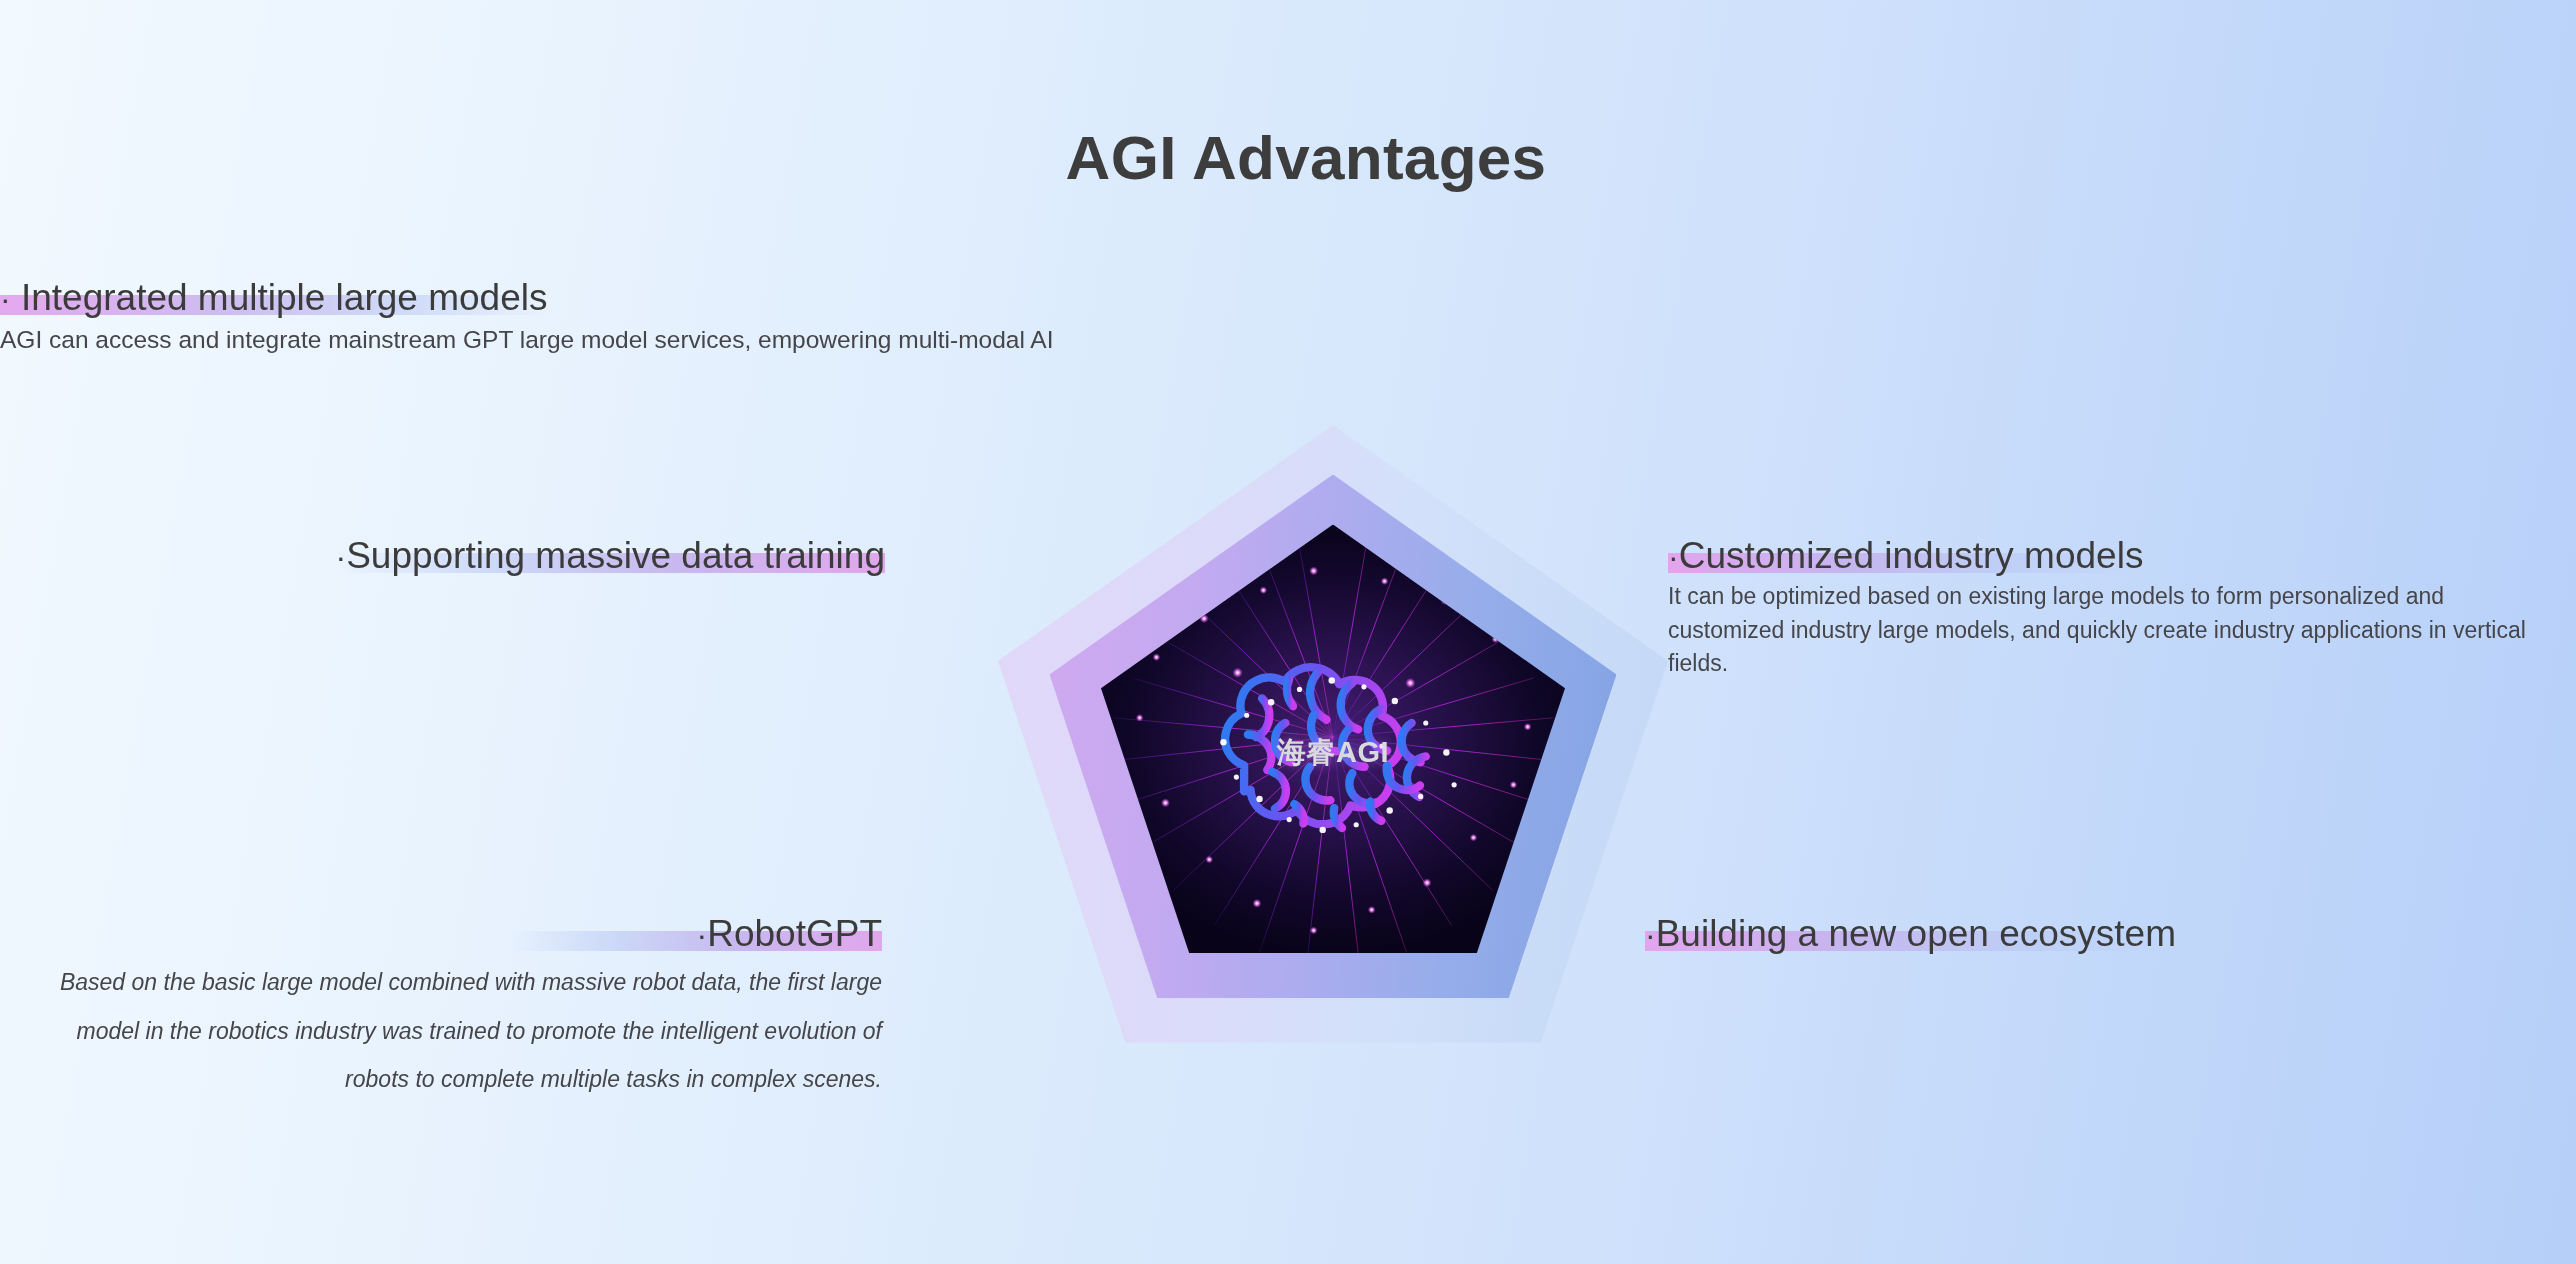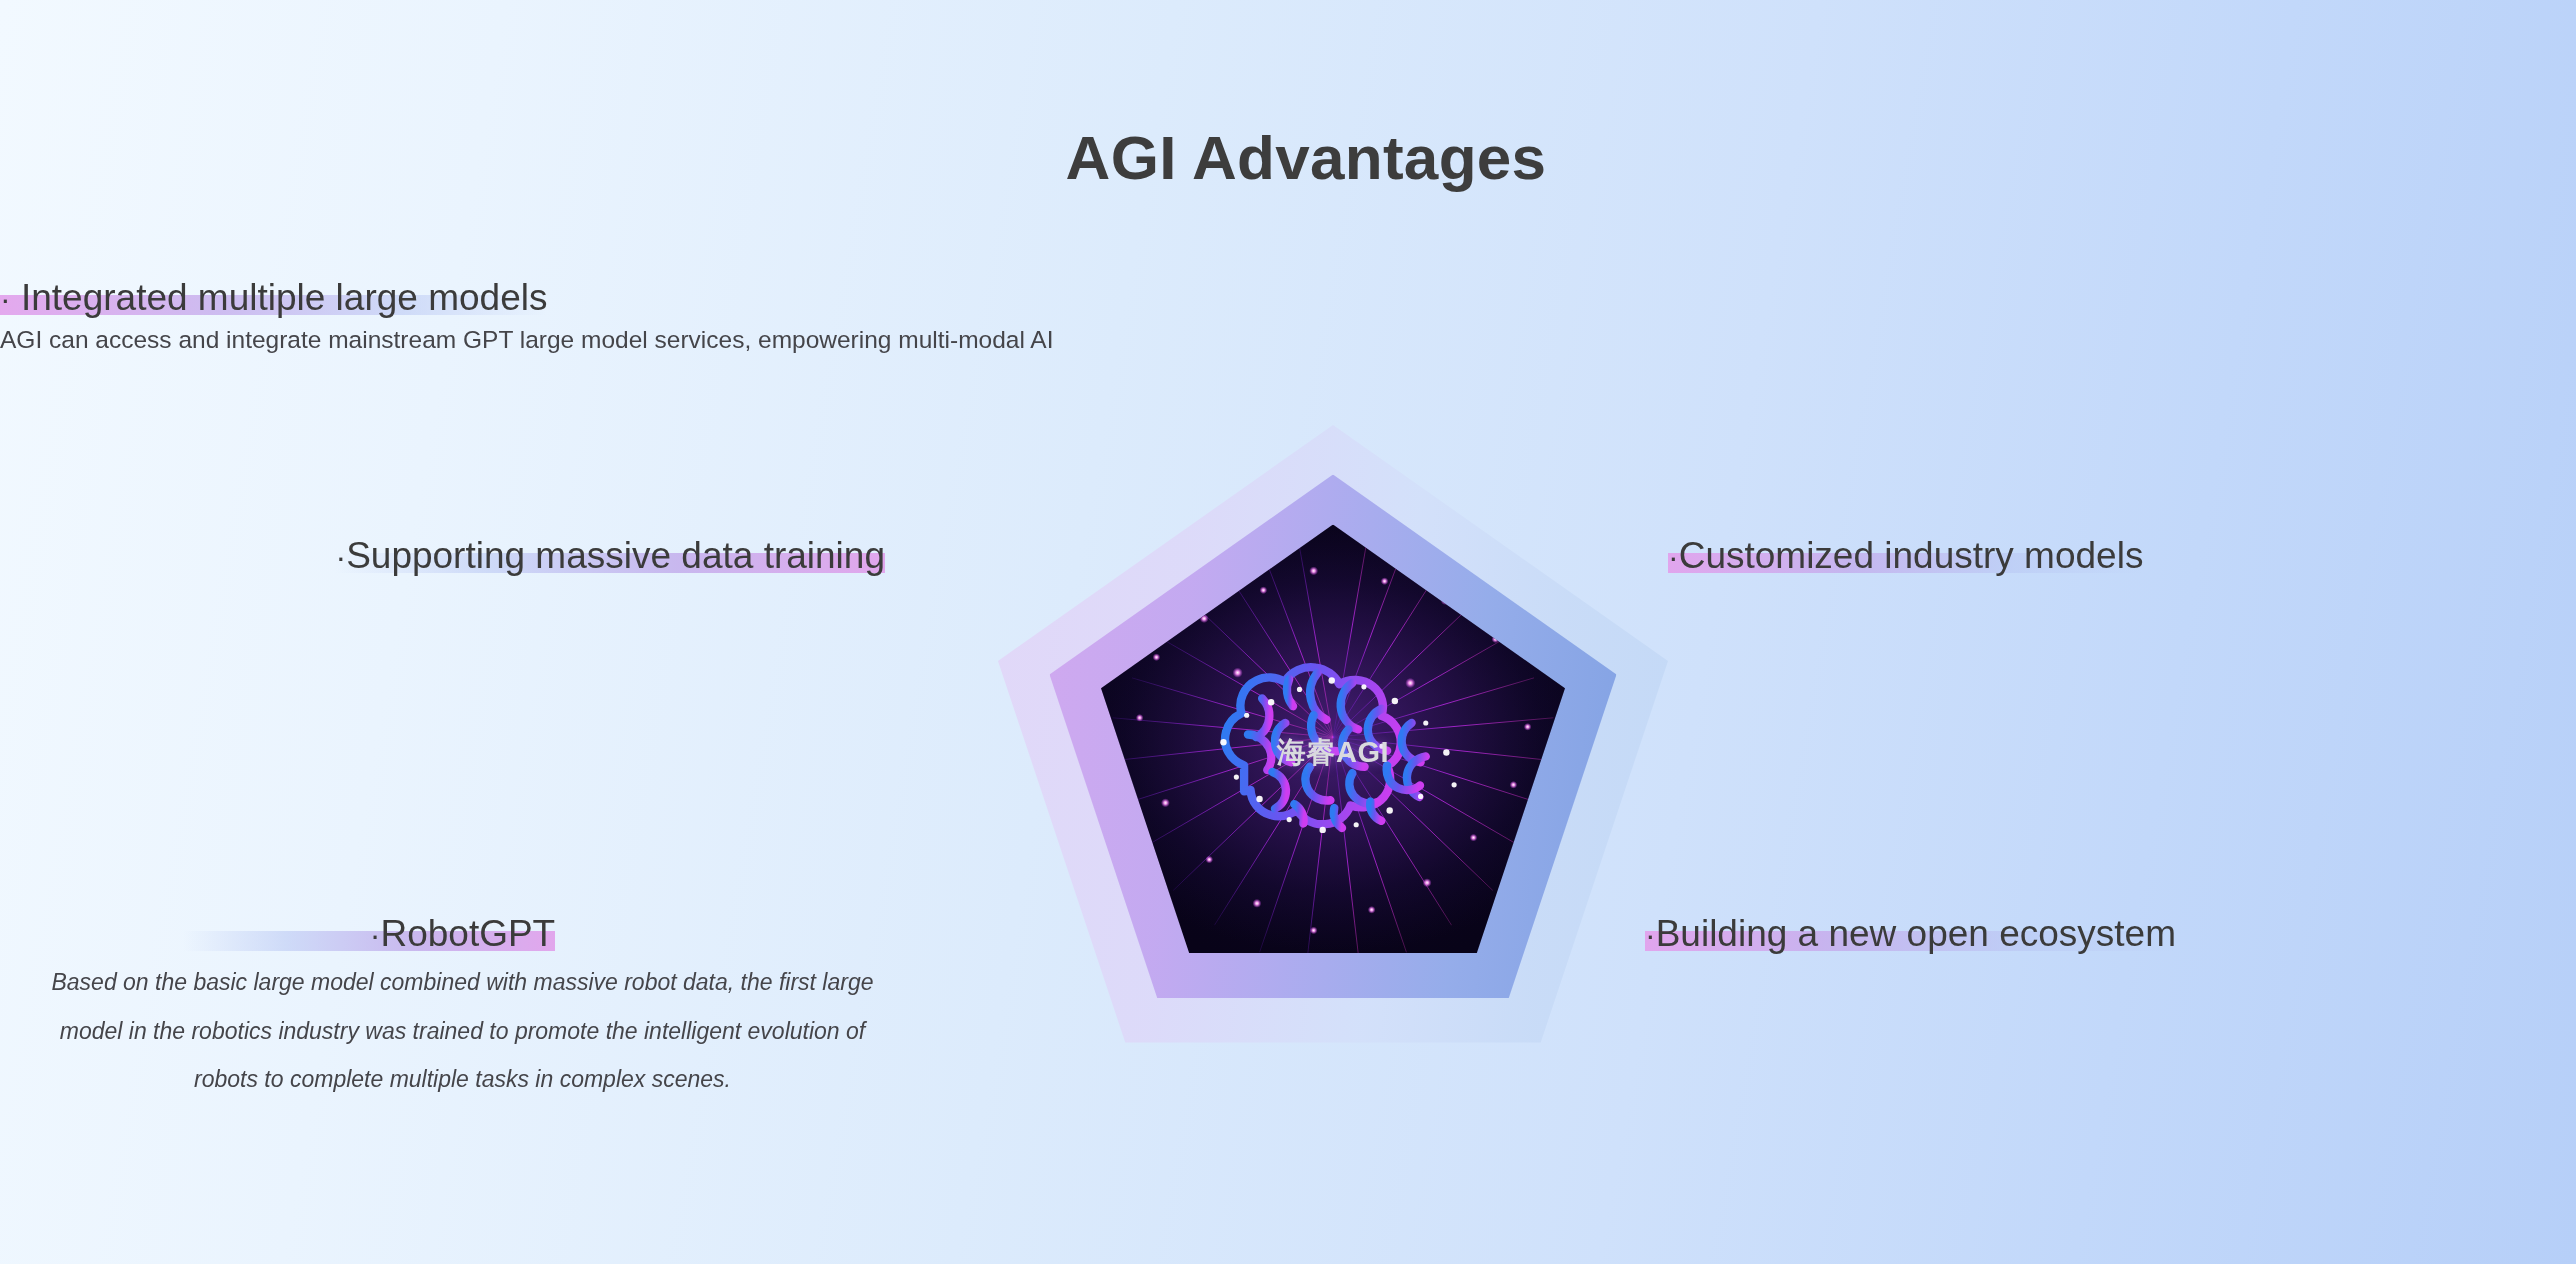--- a/index.html
+++ b/index.html
@@ -76,21 +76,21 @@
   
   .hl-l{background:linear-gradient(90deg,rgba(190,205,245,0) 0%,rgba(183,197,243,.55) 28%,rgba(193,170,235,.8) 62%,rgba(225,160,235,.92) 100%);}
   .hl-r{background:linear-gradient(90deg,rgba(226,160,236,.92) 0%,rgba(195,172,236,.8) 38%,rgba(184,198,243,.55) 72%,rgba(190,205,245,0) 100%);}
   .hl-c{background:linear-gradient(90deg,rgba(226,160,236,.9) 0%,rgba(196,172,236,.78) 40%,rgba(184,198,243,.55) 74%,rgba(190,205,245,0) 100%);}
 
   
   #b-top{left:0;right:0;top:277px;text-align:left;}
   #b-top .para{font-size:24.5px;}
 
   #b-left-1{left:28px;top:535px;width:857px;text-align:right;}
-  #b-left-2{left:34px;top:913px;width:857px;text-align:center;}
+  #b-left-2{left:25px;top:913px;width:857px;text-align:right;}
   #b-right-1{left:1668px;top:535px;width:863px;text-align:left;}
   #b-right-2{left:1645px;top:913px;width:889px;text-align:left;}
 
   .dot{font-size:32px;vertical-align:middle;}
 </style>
 </head>
 <body>
 
 <div class="stage">
 
@@ -256,20 +256,21 @@
       <span class="tx"><span class="dot">·</span><span>RobotGPT</span></span>
     </div>
     <div class="para loose">Based on the basic large model combined with massive robot data, the first large model in the robotics industry was trained to promote the intelligent evolution of robots to complete multiple tasks in complex scenes.</div>
   </div>
 
   <div class="block" id="b-right-1">
     <div class="hd">
       <span class="hl hl-r"></span>
       <span class="tx"><span class="dot">·</span><span>Customized industry models</span></span>
     </div>
+    <div class="para">It can be optimized based on existing large models to form personalized and customized industry large models, and quickly create industry applications in vertical fields.</div>
   </div>
 
   <div class="block" id="b-right-2">
     <div class="hd">
       <span class="hl hl-r"></span>
       <span class="tx"><span class="dot">·</span><span>Building a new open ecosystem</span></span>
     </div>
   </div>
 
 </div>

